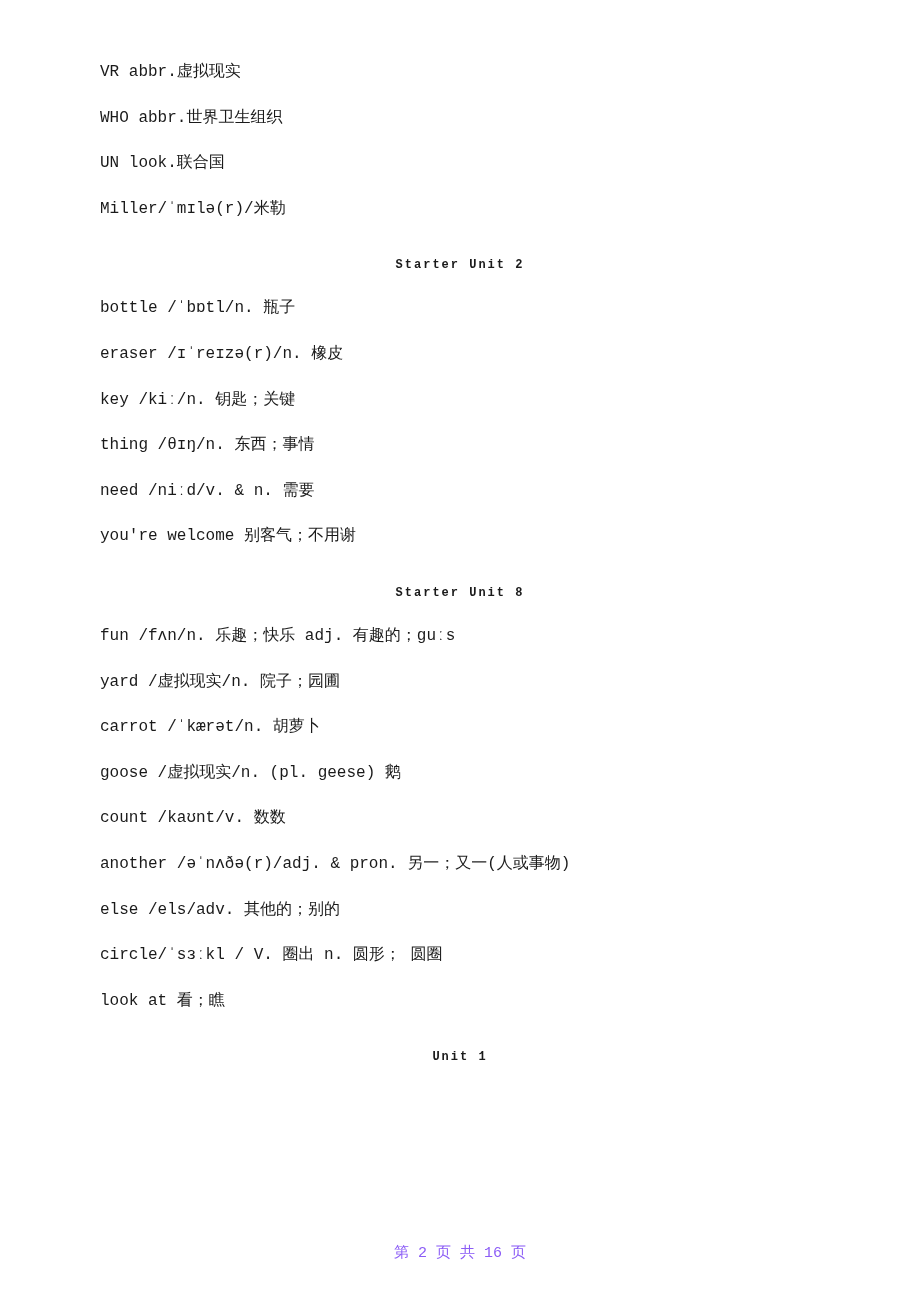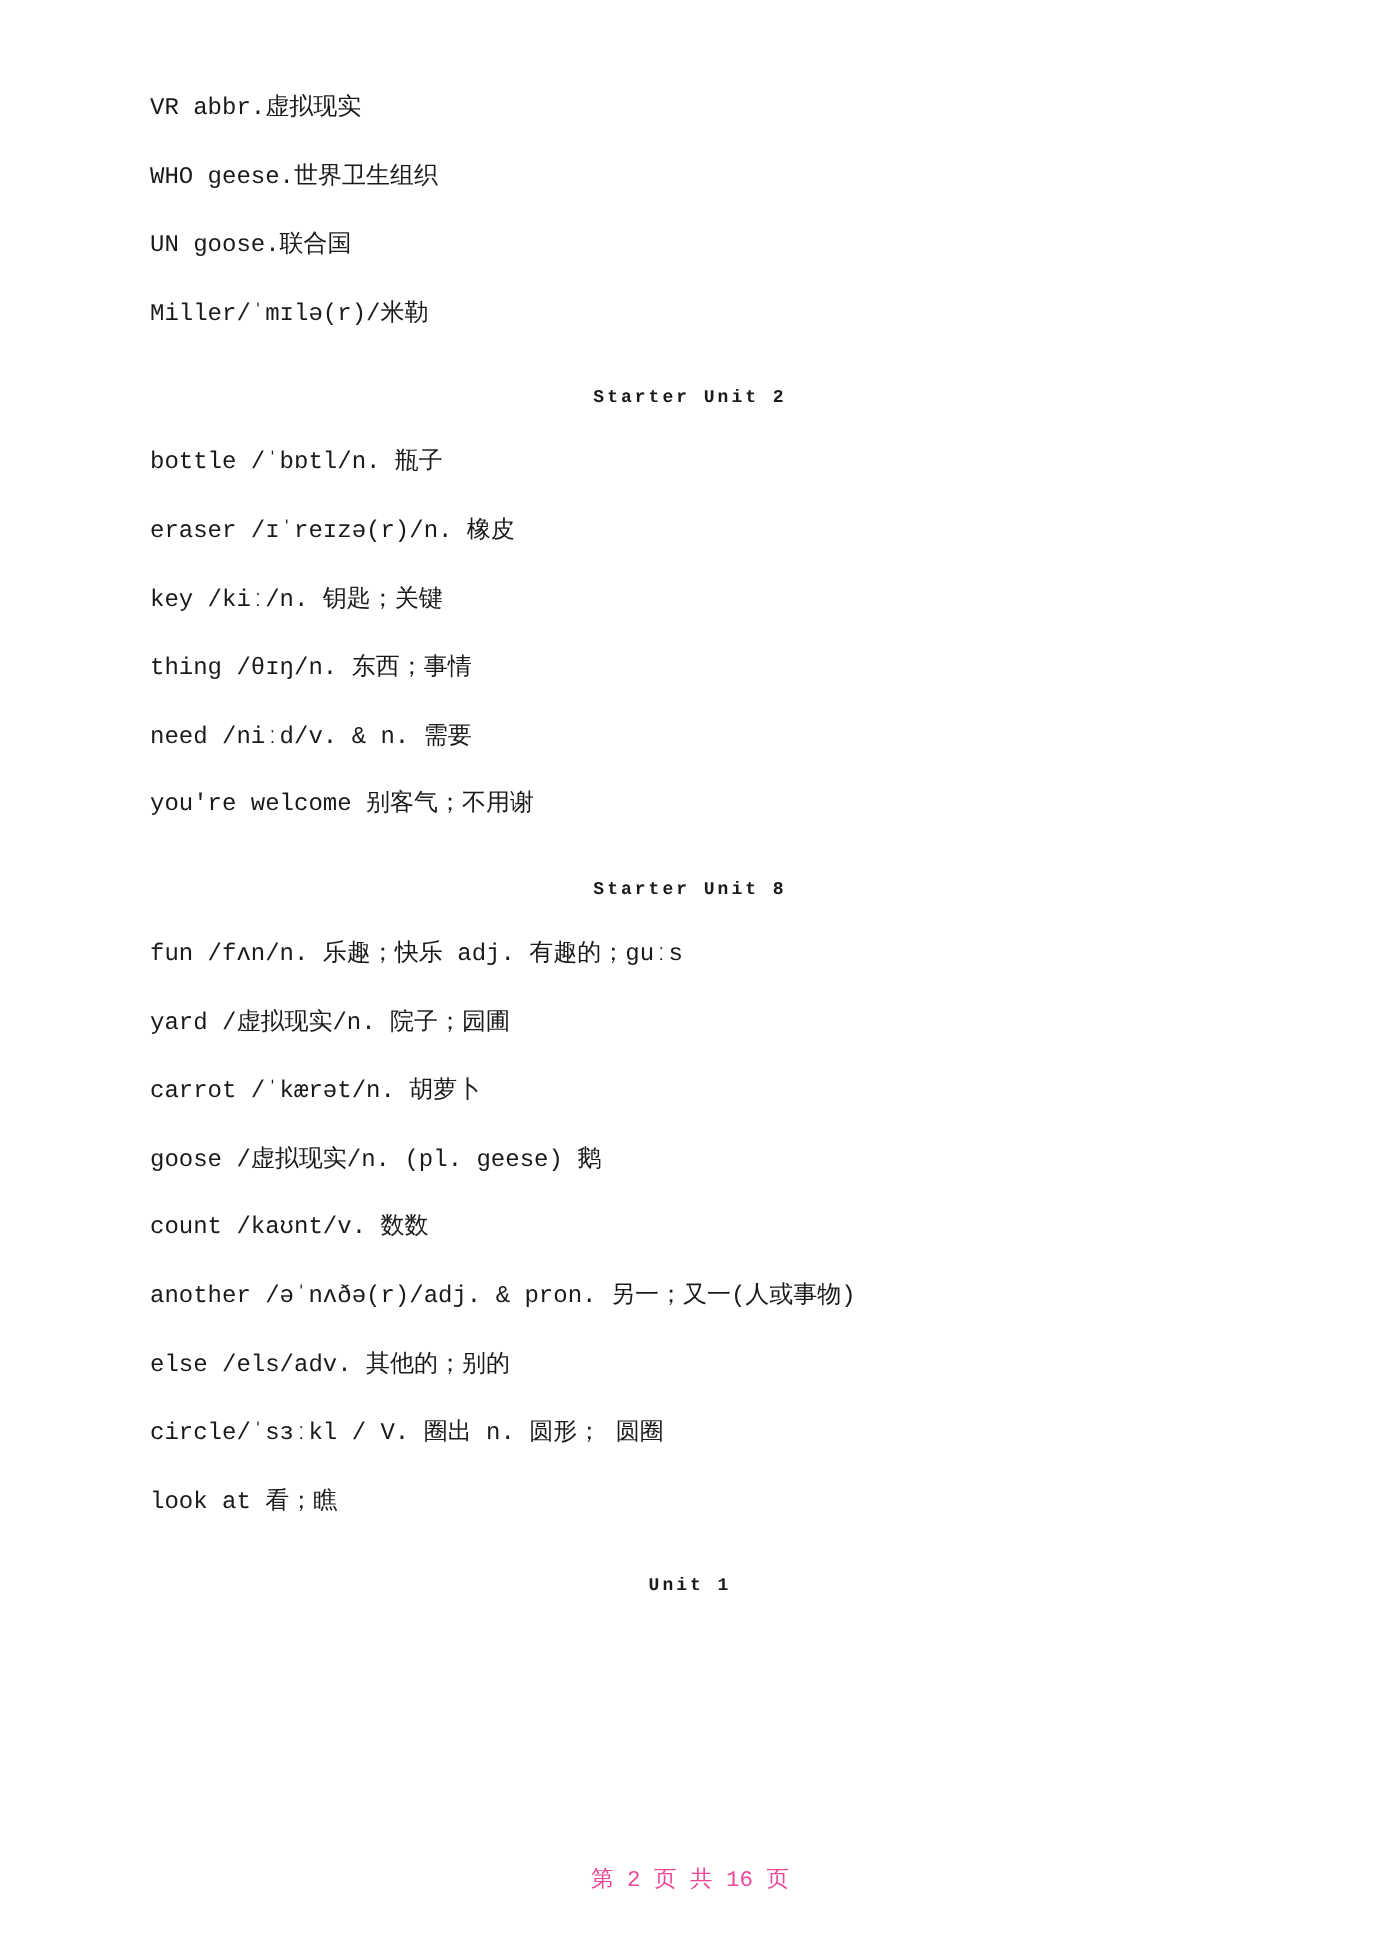--- a/index.html
+++ b/index.html
@@ -29,38 +29,38 @@
       text-align: center;
       font-weight: bold;
       font-size: 12px;
       letter-spacing: 2px;
       margin: 36px 0 24px 0;
     }
 
     .page-footer {
       text-align: center;
       font-size: 15px;
-      color: #ec4899;
+      color: #8b5cf6;
       position: absolute;
       bottom: 40px;
       left: 0;
       right: 0;
     }
   </style>
 </head>
 <body>
 
 <div class="entry">
   <span>VR  abbr.虚拟现实</span>
 </div>
 <div class="entry">
-  <span>WHO  geese.世界卫生组织</span>
+  <span>WHO  abbr.世界卫生组织</span>
 </div>
 <div class="entry">
-  <span>UN  goose.联合国</span>
+  <span>UN  look.联合国</span>
 </div>
 <div class="entry">
   <span>Miller/ˈmɪlə(r)/米勒</span>
 </div>
 
 <div class="section-header">
   <span>Starter  Unit   2</span>
 </div>
 
 <div class="entry">

